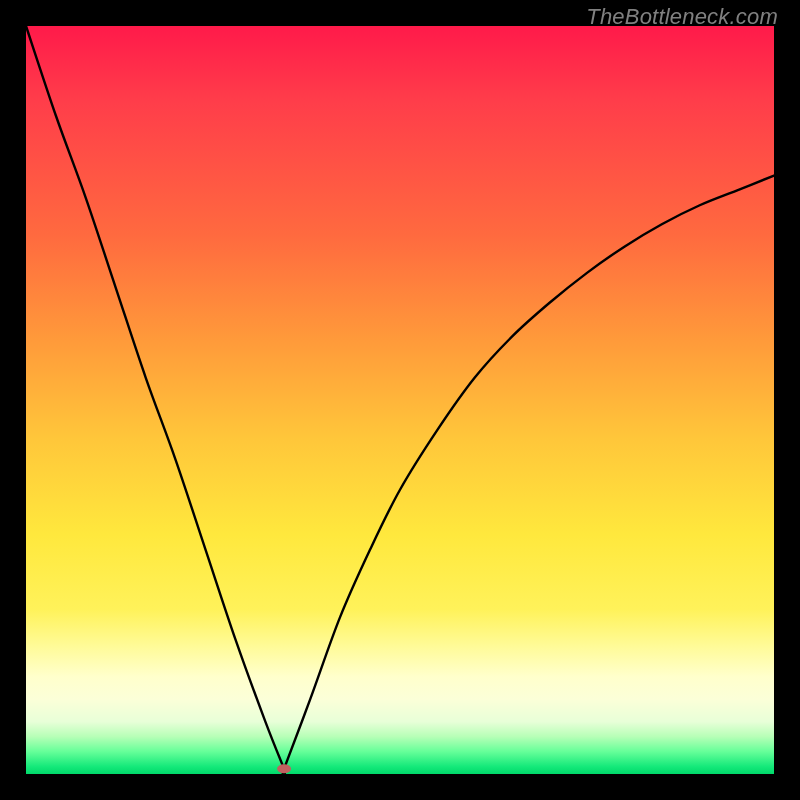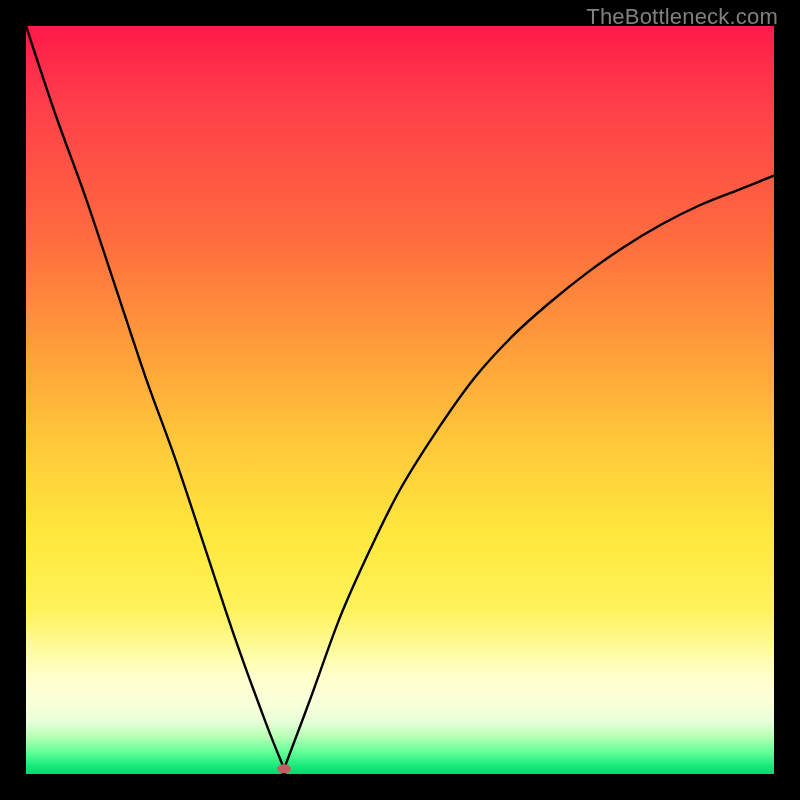--- a/index.html
+++ b/index.html
@@ -43,20 +43,21 @@
     );
   }
   .watermark {
     position: absolute;
     top: 4px;
     right: 22px;
     color: #808080;
     font-size: 22px;
     font-weight: 400;
     letter-spacing: 0.2px;
+    font-style: italic;
   }
   svg.curve {
     position: absolute;
     left: 0;
     top: 0;
     width: 748px;
     height: 748px;
     overflow: visible;
   }
   .marker {

